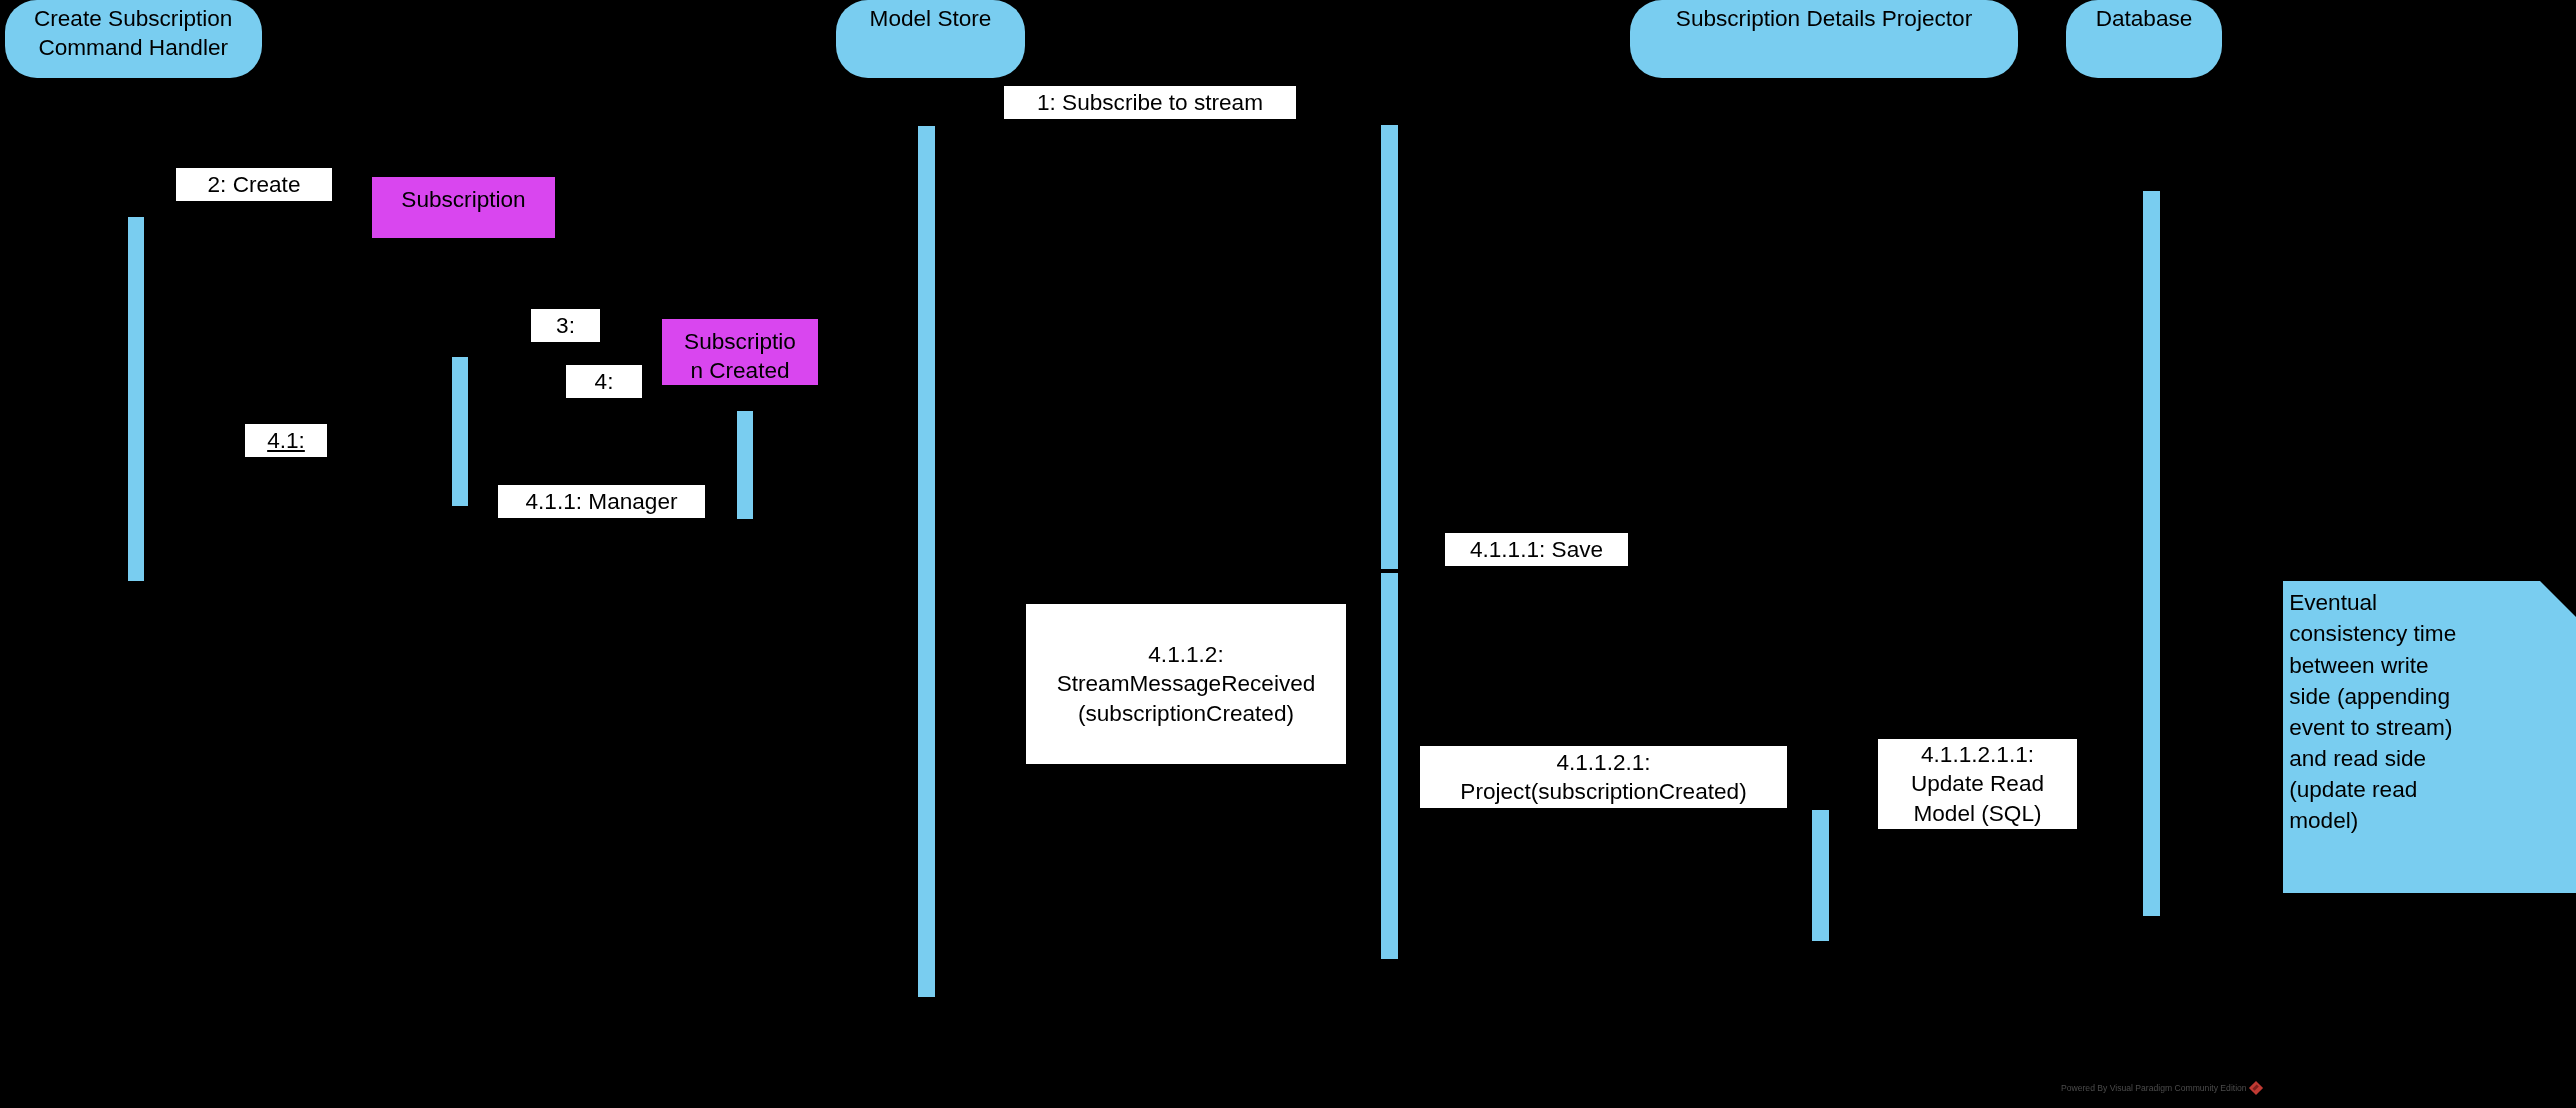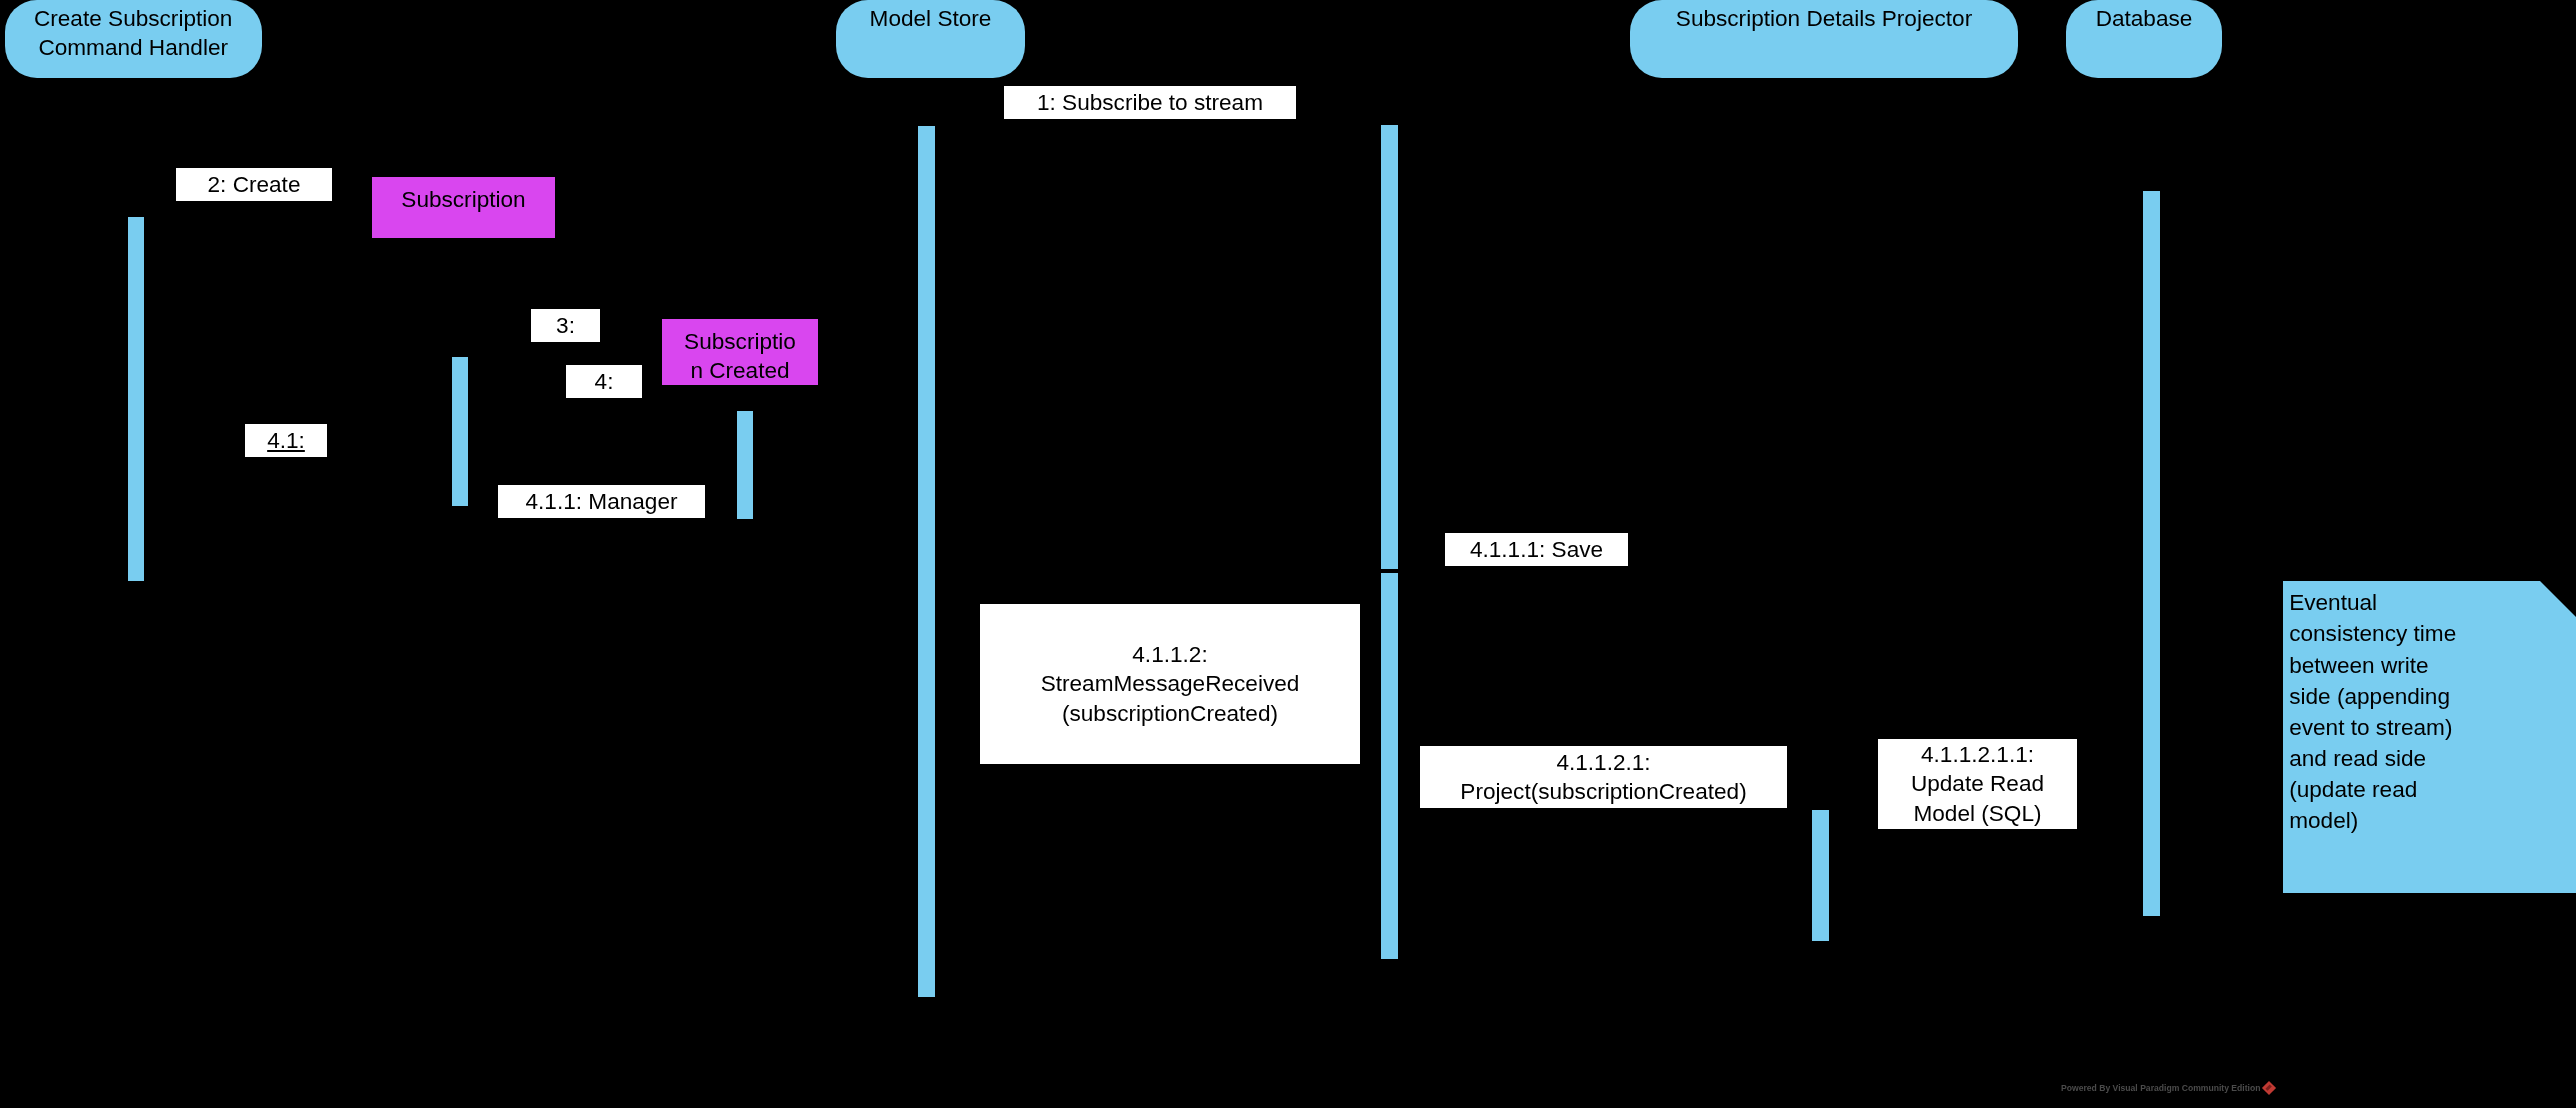--- a/index.html
+++ b/index.html
@@ -79,21 +79,20 @@
   
   .watermark {
     position: absolute;
     display: flex;
     align-items: center;
     gap: 3.9px;
     font-size: 8.6px;
     color: #4b4b4b;
     font-family: "Liberation Sans", sans-serif;
     white-space: nowrap;
-    font-weight: bold;
   }
   .vp-logo {
     width: 10px;
     height: 10px;
     background: #C03A33;
     transform: rotate(45deg);
     display: inline-block;
     position: relative;
   }
   .vp-logo::after {
@@ -149,21 +148,21 @@
   <div class="msg" style="left:531px; top:309px; width:69px; height:33px;">3:</div>
 
   <div class="msg" style="left:566px; top:365px; width:76px; height:33px;">4:</div>
 
   <div class="msg" style="left:245px; top:424px; width:82px; height:33px;text-decoration:underline;">4.1:</div>
 
   <div class="msg" style="left:498px; top:485px; width:207px; height:33px;">4.1.1: Manager</div>
 
   <div class="msg" style="left:1445px; top:533px; width:183px; height:33px;">4.1.1.1: Save</div>
 
-  <div class="msg" style="left:980px; top:604px; width:380px; height:160px;">4.1.1.2:
+  <div class="msg" style="left:1026px; top:604px; width:320px; height:160px;">4.1.1.2:
 StreamMessageReceived
 (subscriptionCreated)</div>
 
   <div class="msg" style="left:1420px; top:746px; width:367px; height:62px;">4.1.1.2.1:
 Project(subscriptionCreated)</div>
 
   <div class="msg" style="left:1878px; top:739px; width:199px; height:90px;">4.1.1.2.1.1:
 Update Read
 Model (SQL)</div>
 

